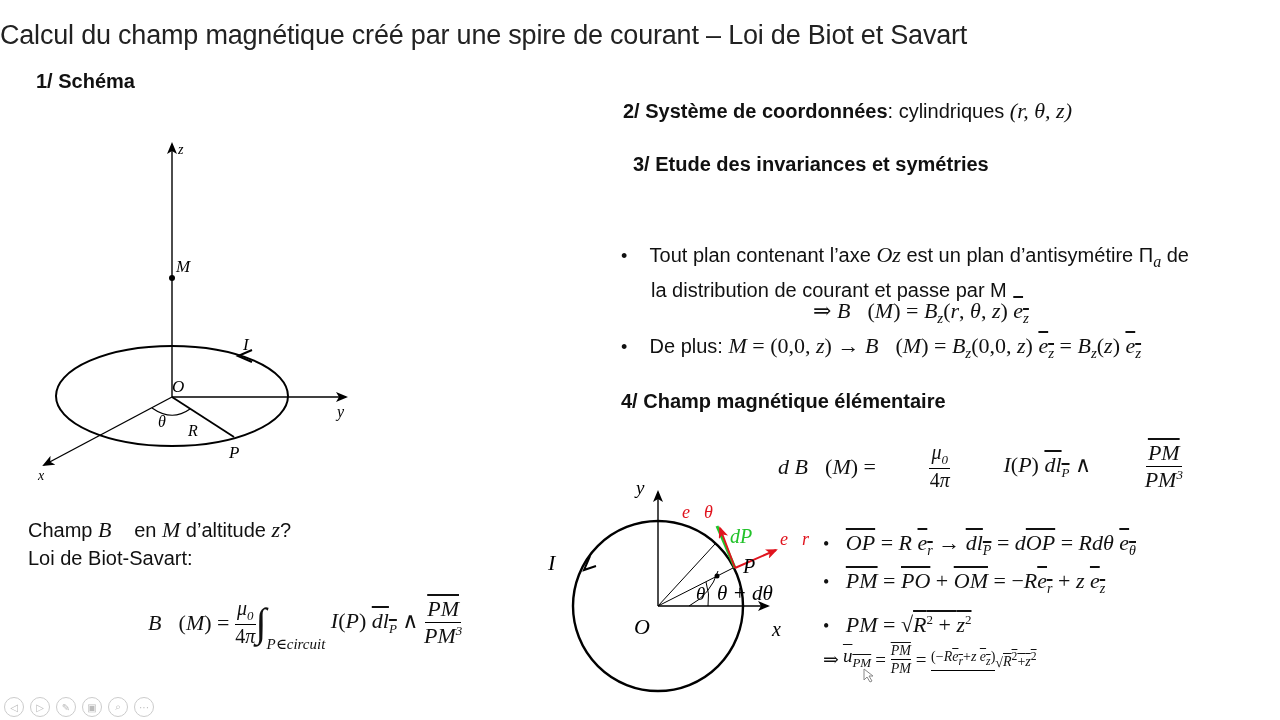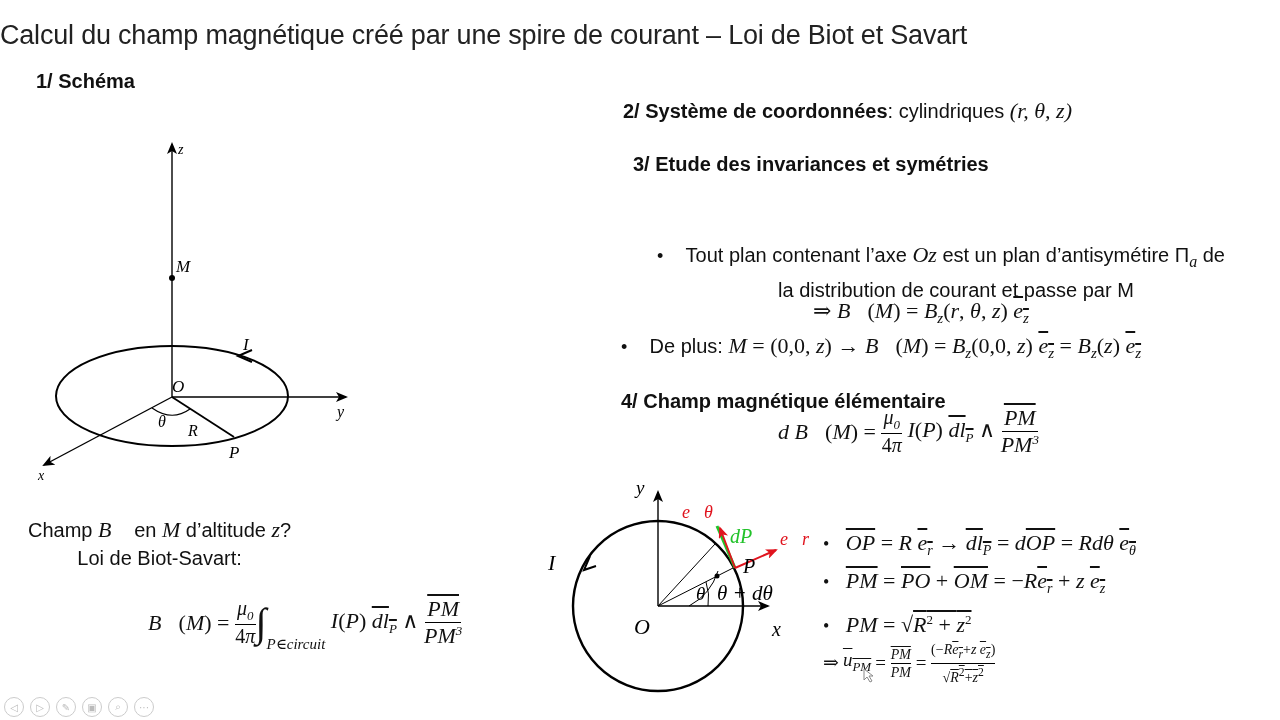--- a/index.html
+++ b/index.html
@@ -1,20 +1,20 @@
 <!DOCTYPE html>
 <html><head>
 <meta charset="utf-8">
 <style>
   html,body{margin:0;padding:0;background:#fff;}
   body{width:1280px;height:720px;position:relative;overflow:hidden;font-family:"Liberation Sans",sans-serif;color:#111;}
   .abs{position:absolute;}
   .title{left:0;width:1280px;top:20px;font-size:27px;font-weight:300;color:#222;letter-spacing:-0.2px;}
   .h{font-weight:bold;font-size:20px;}
-  .txt{font-size:20px;text-align:center;}
+  .txt{font-size:20px;}
   .m{font-family:"Liberation Serif","DejaVu Serif",serif;font-style:italic;font-size:22px;}
   .mu{font-family:"Liberation Serif","DejaVu Serif",serif;font-size:22px;}
   .bullet{font-size:18px;}
   .ctrl{width:20px;height:20px;border:1px solid #ccc;border-radius:50%;display:inline-flex;align-items:center;justify-content:center;color:#bbb;font-size:10px;margin-right:6px;box-sizing:border-box;}
   .ctrls{left:4px;top:697px;display:flex;}
   svg text{font-family:"Liberation Serif","DejaVu Serif",serif;font-style:italic;}
 </style>
 </head>
 <body>
 
@@ -66,21 +66,21 @@
   <span style="padding-left:30px;">la distribution de courant et passe par M</span>
 </div>
 <div class="abs mu" style="left:813px;top:298px;">
   ⇒ <i>B⃗</i>(<i>M</i>) = <i>B<sub style="font-size:15px">z</sub></i>(<i>r</i>, <i>θ</i>, <i>z</i>) <i style="text-decoration:overline">e<sub style="font-size:15px">z</sub></i>
 </div>
 <div class="abs txt" style="left:621px;top:333px;">
   <span class="bullet">•</span>&nbsp;&nbsp;&nbsp;&nbsp;<span>De plus: </span><span class="mu"><i>M</i> = (0,0, <i>z</i>) → <i>B⃗</i>(<i>M</i>) = <i>B<sub style="font-size:15px">z</sub></i>(0,0, <i>z</i>) <i style="text-decoration:overline">e<sub style="font-size:15px">z</sub></i> = <i>B<sub style="font-size:15px">z</sub></i>(<i>z</i>) <i style="text-decoration:overline">e<sub style="font-size:15px">z</sub></i></span>
 </div>
 
 <div class="abs h" style="left:621px;top:390px;">4/ Champ magnétique élémentaire</div>
-<div class="abs mu" style="left:778px;top:405px;display:flex;align-items:center;">
+<div class="abs mu" style="left:778px;top:440px;display:flex;align-items:center;gap:48px;">
   <span><i>d</i> <i>B⃗</i>(<i>M</i>) =&nbsp;</span>
   <span style="display:inline-flex;flex-direction:column;align-items:center;font-size:20px;">
       <i style="border-bottom:1px solid #000;padding:0 2px;">μ<sub style="font-size:13px">0</sub></i>
       <span>4<i>π</i></span>
     </span>
   <span>&nbsp;<i>I</i>(<i>P</i>) <i style="text-decoration:overline">dl<sub style="font-size:13px">P</sub></i> ∧&nbsp;</span>
   <span style="display:inline-flex;flex-direction:column;align-items:center;">
       <i style="border-bottom:1px solid #000;text-decoration:overline;padding:0 2px;">PM</i>
       <i>PM<sup style="font-size:13px">3</sup></i>
     </span>
@@ -121,21 +121,21 @@
 
 <div class="abs mu" style="left:823px;top:528px;line-height:30px;">
   <div><span class="bullet">•</span>&nbsp;&nbsp;&nbsp;<i style="text-decoration:overline">OP</i> = <i>R</i> <i style="text-decoration:overline">e<sub style="font-size:14px">r</sub></i> → <i style="text-decoration:overline">dl<sub style="font-size:14px">P</sub></i> = <i>d<span style="text-decoration:overline">OP</span></i> = <i>Rdθ</i> <i style="text-decoration:overline">e<sub style="font-size:14px">θ</sub></i></div>
   <div><span class="bullet">•</span>&nbsp;&nbsp;&nbsp;<i style="text-decoration:overline">PM</i> = <i style="text-decoration:overline">PO</i> + <i style="text-decoration:overline">OM</i> = −<i>R<span style="text-decoration:overline">e<sub style="font-size:14px">r</sub></span></i> + <i>z</i> <i style="text-decoration:overline">e<sub style="font-size:14px">z</sub></i></div>
   <div><span class="bullet">•</span>&nbsp;&nbsp;&nbsp;<i>PM</i> = √<span style="text-decoration:overline"><i>R</i><sup style="font-size:13px">2</sup> + <i>z</i><sup style="font-size:13px">2</sup></span></div>
   <div style="display:flex;align-items:center;font-size:19px;">⇒ <i style="text-decoration:overline;margin:0 4px;">u<sub style="font-size:13px">PM</sub></i> =&nbsp;
     <span style="display:inline-flex;flex-direction:column;align-items:center;font-size:14px;line-height:17px;">
         <i style="border-bottom:1px solid #000;text-decoration:overline;">PM</i>
         <i>PM</i>
       </span>&nbsp;=&nbsp;
-    <span style="display:inline-flex;flex-direction:column;align-items:center;font-size:14px;line-height:17px;">
+    <span style="display:inline-flex;flex-direction:row;align-items:center;font-size:14px;line-height:17px;">
         <span style="border-bottom:1px solid #000;">(−<i>R<span style="text-decoration:overline">e<sub>r</sub></span></i>+<i>z</i> <i style="text-decoration:overline">e<sub>z</sub></i>)</span>
         <span>√<span style="text-decoration:overline"><i>R</i><sup>2</sup>+<i>z</i><sup>2</sup></span></span>
       </span>
   </div>
 </div>
 
 <div class="abs txt" style="left:28px;top:516px;line-height:28px;">
   <div><span>Champ </span><span class="m">B⃗</span><span> en </span><span class="m">M</span><span> d’altitude </span><span class="m">z</span><span>?</span></div>
   <div>Loi de Biot-Savart:</div>
 </div>

